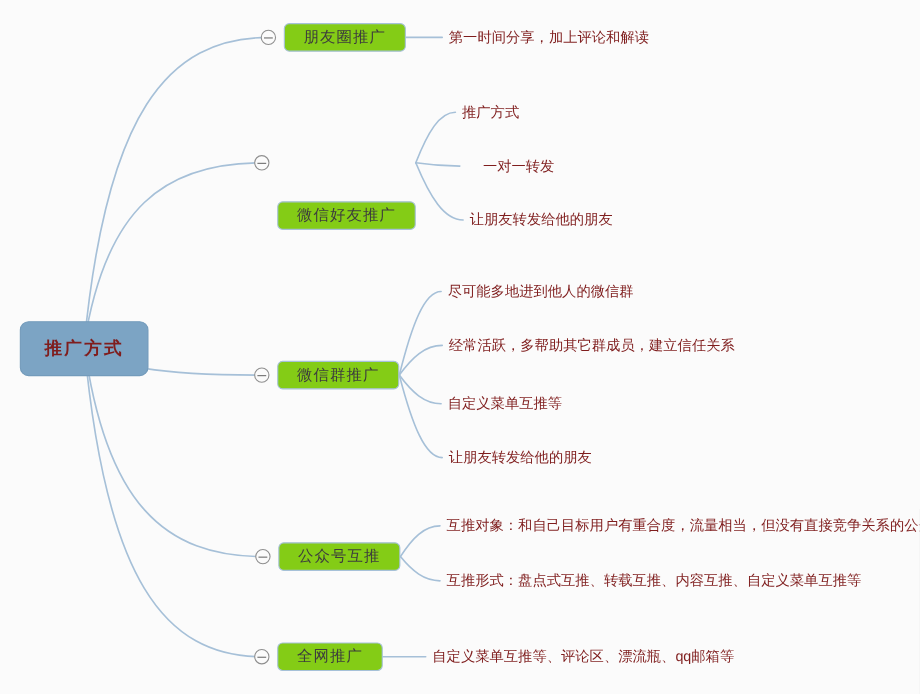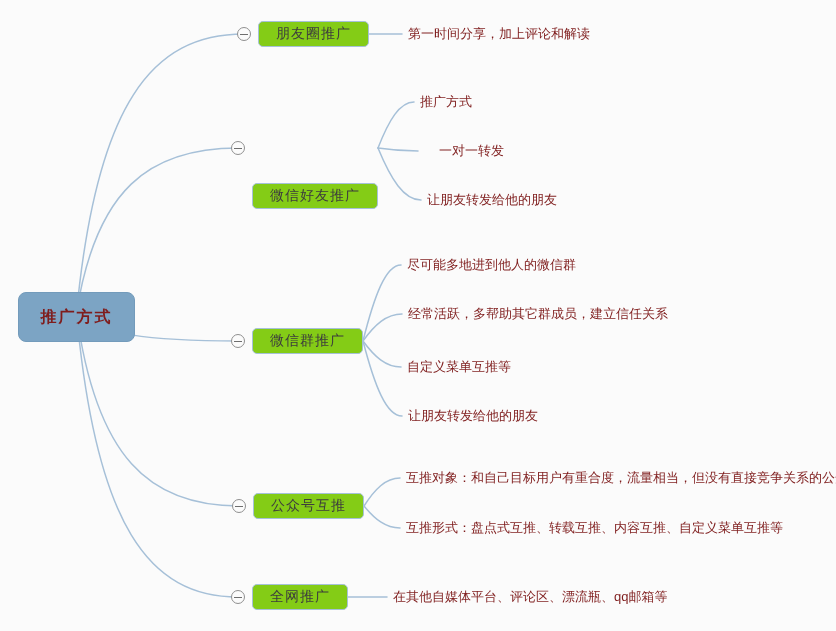--- a/index.html
+++ b/index.html
@@ -124,15 +124,15 @@
   <div class="leaf" id="l-2-2" style="left:407px;top:359px;">自定义菜单互推等</div>
   <div class="leaf" id="l-2-3" style="left:408px;top:408px;">让朋友转发给他的朋友</div>
 
   <span class="collapse" id="col-3" style="left:232px;top:499px;"></span>
   <div class="bnode" id="b-3" style="left:253px;top:493px;">公众号互推</div>
   <div class="leaf" id="l-3-0" style="left:406px;top:470px;">互推对象：和自己目标用户有重合度，流量相当，但没有直接竞争关系的公众</div>
   <div class="leaf" id="l-3-1" style="left:406px;top:520px;">互推形式：盘点式互推、转载互推、内容互推、自定义菜单互推等</div>
 
   <span class="collapse" id="col-4" style="left:231px;top:590px;"></span>
   <div class="bnode" id="b-4" style="left:252px;top:584px;">全网推广</div>
-  <div class="leaf" id="l-4-0" style="left:393px;top:589px;">在其他自媒体平台、评论区、漂流瓶、qq邮箱等</div>
+  <div class="leaf" id="l-4-0" style="left:393px;top:589px;">自定义菜单互推等、评论区、漂流瓶、qq邮箱等</div>
 
 </div>
 
 </body></html>

